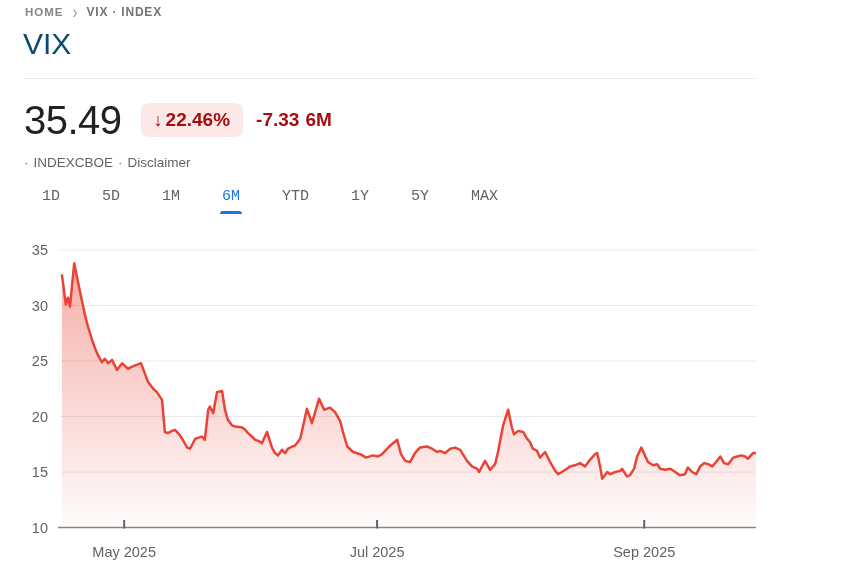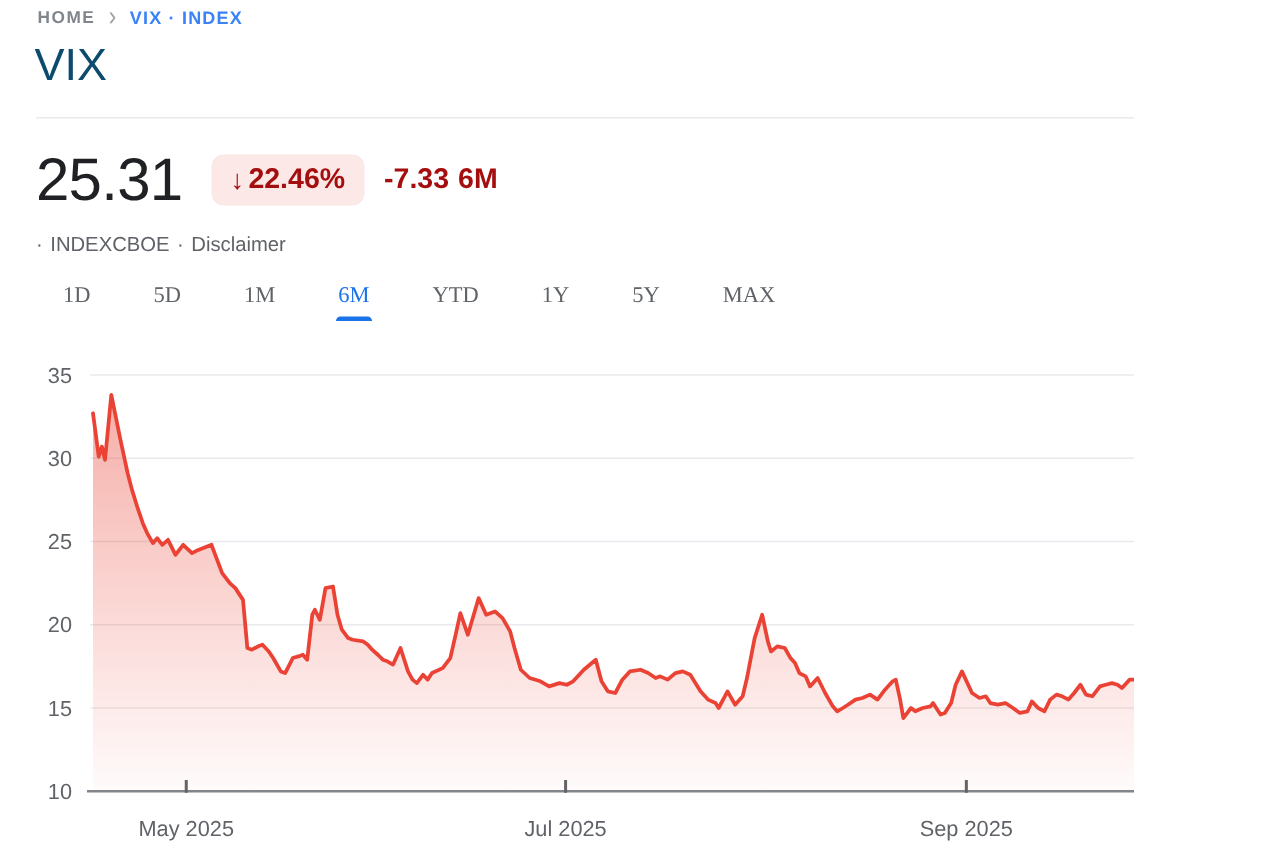--- a/index.html
+++ b/index.html
@@ -6,42 +6,42 @@
   html,body { background:#fff; }
   body { font-family: "Liberation Sans", sans-serif; }
   #page {
     position: relative; width: 756px; height: 571px;
     background: #fff; overflow: hidden;
   }
   
   .breadcrumb { position:absolute; top:5px; left:25px; display:flex; align-items:center; gap:9px; }
   .crumb-home { font-size:11.5px; font-weight:700; letter-spacing:1px; color:#80868b; cursor:pointer; }
   .crumb-sep { font-size:15px; color:#9aa0a6; line-height:14px; font-weight:400; transform:scaleY(1.2); }
-  .crumb-current { font-size:12px; font-weight:700; letter-spacing:0.8px; color:#3b82f6; }
+  .crumb-current { font-size:12px; font-weight:700; letter-spacing:0.8px; color:#737373; }
   
   .page-title { position:absolute; top:27px; left:23px; font-size:30px; font-weight:400; color:#0c4a6e; }
   .title-divider { position:absolute; top:78px; left:24px; width:820px; height:1px; background:#e8eaed; }
   
   .quote-row { position:absolute; top:99px; left:24px; display:flex; align-items:center; }
   .price { font-size:40px; font-weight:500; letter-spacing:-0.5px; color:#202124; line-height:42px; }
   .change-badge {
     margin-left:19px; display:flex; align-items:center; gap:3px;
     background:#fce8e6; color:#a50e0e; border-radius:8px;
     padding:6px 13px; font-size:19px; font-weight:600;
   }
   .down-arrow { font-size:18px; font-weight:400; }
   .change-abs { margin-left:13px; color:#a50e0e; font-size:19px; font-weight:600; display:flex; gap:6px;align-items:flex-end; }
   
   .timestamp-row { position:absolute; top:155px; left:24px; font-size:13.5px; color:#5f6368; display:flex; gap:5px; align-items:center; }
   .timestamp-row .disclaimer { cursor:pointer; }
   
   .range-tabs { position:absolute; top:189px; left:42px; display:flex; gap:42px; }
   .tab {
     position:relative; background:none; border:none; cursor:pointer;
-    font-family:Liberation Serif, serif;
+    font-family:Liberation Mono, monospace;
     font-size:15px; font-weight:500; color:#5f6368; padding:0 0 9px 0; line-height:16px;
   }
   .tab.active { color:#1a73e8; }
   .tab.active::after {
     content:""; position:absolute; left:-2px; right:-2px; bottom:0;
     height:3px; background:#1a73e8; border-radius:3px 3px 0 0;
   }
   
   #chart-svg { position:absolute; top:232px; left:0; width:858px; height:339px; }
 </style>
@@ -53,21 +53,21 @@
   <div class="breadcrumb">
     <span class="crumb-home">HOME</span>
     <span class="crumb-sep">›</span>
     <span class="crumb-current">VIX · INDEX</span>
   </div>
 
   <h1 class="page-title">VIX</h1>
   <div class="title-divider"></div>
 
   <div class="quote-row">
-    <span class="price">25.31</span>
+    <span class="price">35.49</span>
     <span class="change-badge">
       <span class="down-arrow">↓</span>
       <span>22.46%</span>
     </span>
     <span class="change-abs">
       <span>-7.33</span>
       <span>6M</span>
     </span>
   </div>
 

